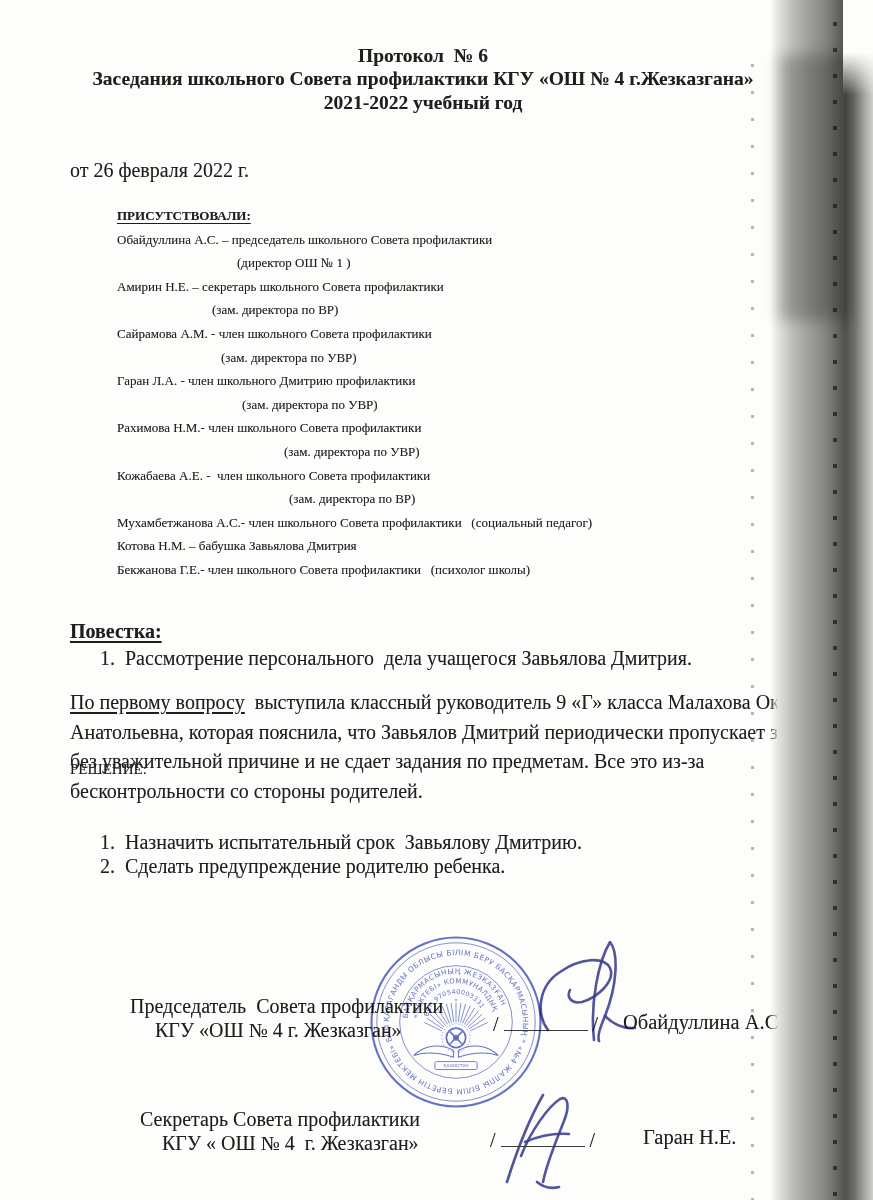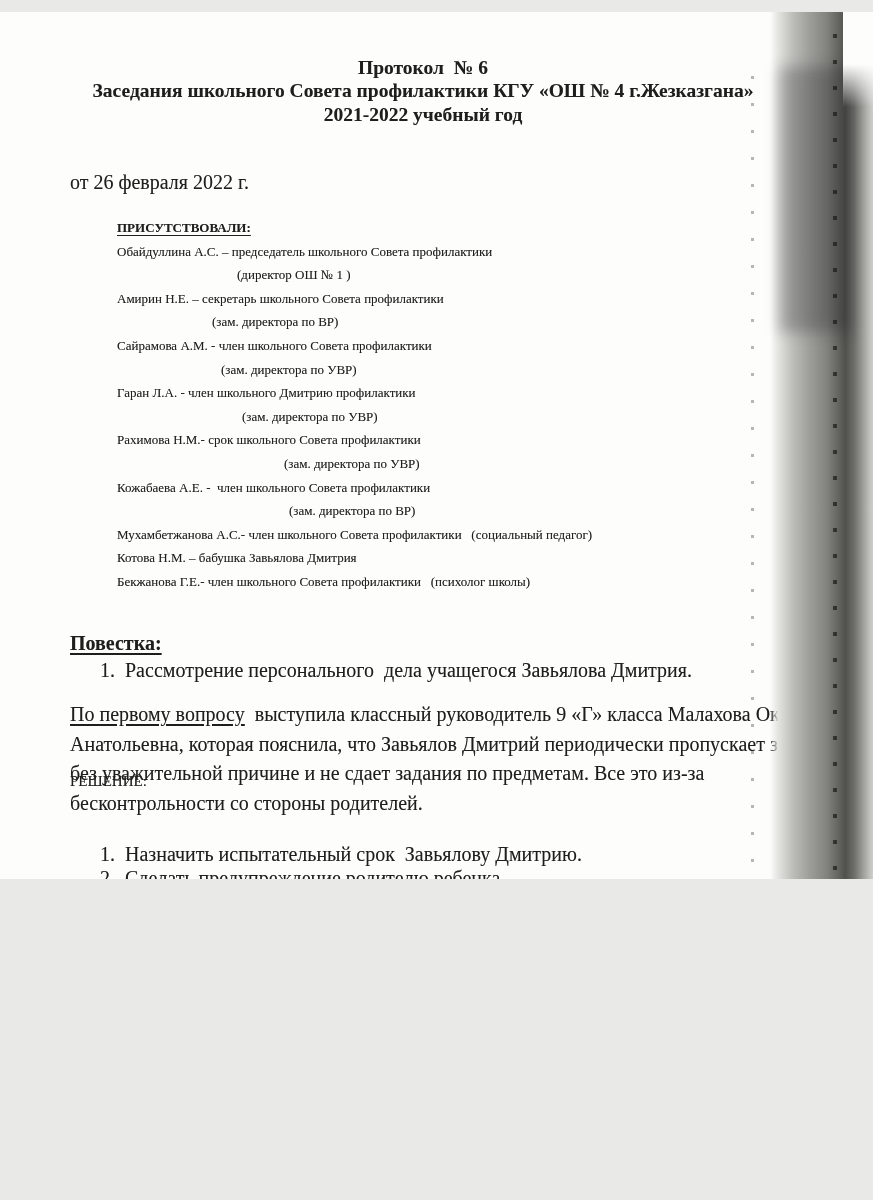--- a/index.html
+++ b/index.html
@@ -1,17 +1,17 @@
 <!DOCTYPE html>
 <html style="--paper: #fdfdfc; --text-ink: #1e1e1d; --stamp-blue: #5463c2; --ink-blue: #3b3e90;"><head>
 <meta charset="utf-8">
 <style>
   html,body{margin:0;padding:0;background:#e9e9e7;}
   .page{
-    position:relative; width:873px; height:867px; margin:12px auto;
+    position:relative; width:873px; height:1200px; margin:0 auto;
     background:var(--paper,#fdfdfc); overflow:hidden;
     font-family:"Liberation Serif","DejaVu Serif",serif;
     color:var(--text-ink,#1e1e1d);
   }
   .t{ white-space:pre-wrap; text-shadow:0 0 .5px rgba(45,45,45,.38); }
 
   
   .title-block{ position:absolute; top:44px; left:0; width:846px; text-align:center;
     font-weight:bold; font-size:19.5px; line-height:23.4px; }
   .date-line{ position:absolute; top:159px; left:70px; font-size:20px; }
@@ -111,21 +111,21 @@
     <span class="a-main t">Сайрамова А.М. - член школьного Совета профилактики</span>
     <span class="a-sub t">(зам. директора по УВР)</span>
   </div>
 
   <div class="member">
     <span class="a-main t">Гаран Л.А. - член школьного Дмитрию профилактики</span>
     <span class="a-sub t">(зам. директора по УВР)</span>
   </div>
 
   <div class="member">
-    <span class="a-main t">Рахимова Н.М.- срок школьного Совета профилактики</span>
+    <span class="a-main t">Рахимова Н.М.- член школьного Совета профилактики</span>
     <span class="a-sub t">(зам. директора по УВР)</span>
   </div>
 
   <div class="member">
     <span class="a-main t">Кожабаева А.Е. -  член школьного Совета профилактики</span>
     <span class="a-sub t">(зам. директора по ВР)</span>
   </div>
 
   <div class="member">
     <span class="a-main t">Мухамбетжанова А.С.- член школьного Совета профилактики   (социальный педагог)</span>
@@ -227,20 +227,24 @@
     <path d="M 62 102 C 58 66 66 24 78 4 C 87 15 85 48 73 78 C 69 88 65 97 67 103"></path>
     <path d="M 73 78 C 81 86 92 91 103 90"></path>
   </svg>
   <svg class="handsig second" viewBox="0 0 95 105">
     <path d="M 10 92 C 20 60 34 26 46 5"></path>
     <path d="M 24 66 C 34 40 52 16 63 9 C 71 5 73 16 67 31 C 60 49 50 72 46 92"></path>
     <path d="M 28 52 C 42 46 58 43 72 44"></path>
     <path d="M 40 92 C 46 97 54 99 62 97"></path>
   </svg>
 
+  <div class="sig-roles second">
+    <div class="r1 t">Секретарь Совета профилактики</div>
+    <div class="r2 t">КГУ « ОШ № 4  г. Жезказган»</div>
+  </div>
   <div class="slash-line second"><span class="t">/</span><span class="uline"></span><span class="t">/</span></div>
   <div class="sig-name second t">Гаран Н.Е.</div>
 
   <div class="scan-band"></div>
   <div class="band-darker"></div>
   <div class="band-top-fade"></div>
   <div class="band-stitches"></div>
   <div class="page-stitches"></div>
 </div>
 

